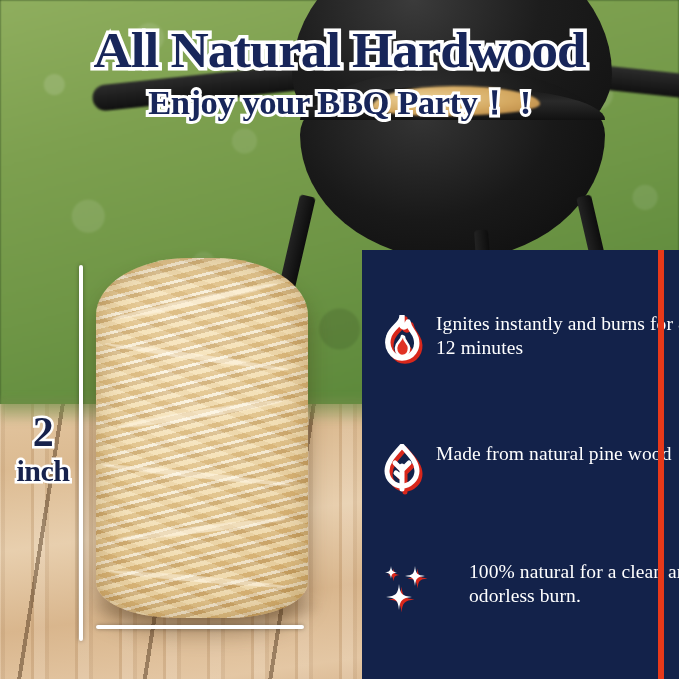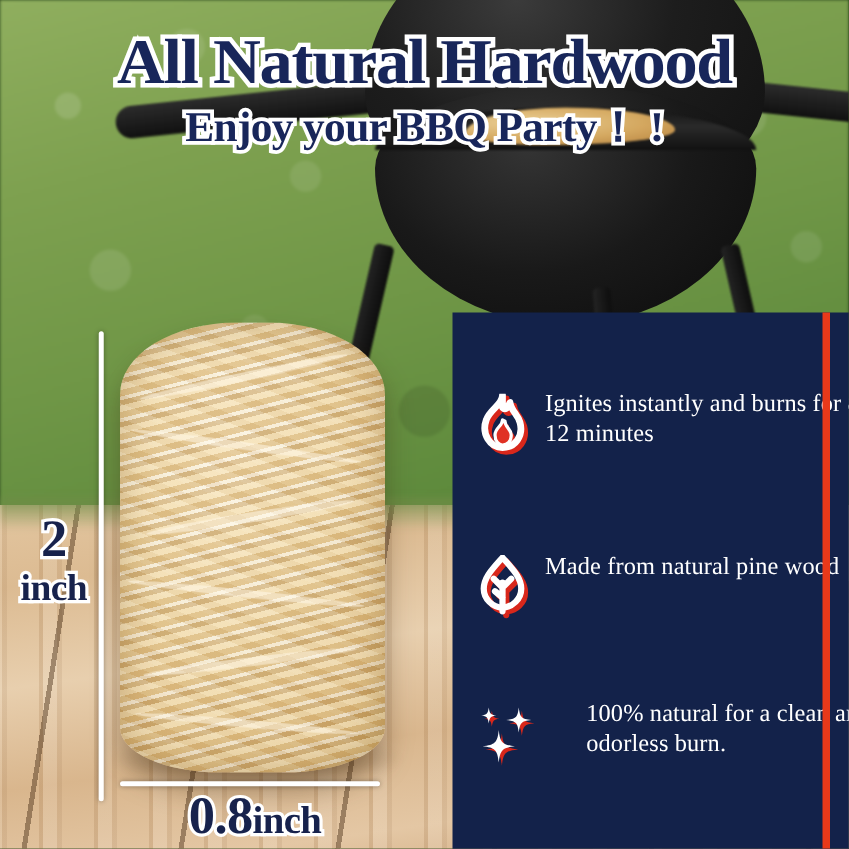--- a/index.html
+++ b/index.html
@@ -222,23 +222,20 @@
   <div class="subhead">Enjoy your BBQ Party！ !</div>
 
   <div class="vline"></div>
   <div class="hline"></div>
 
   <div class="dim dim-h">
     <span class="n">2</span>
     <span class="u">inch</span>
   </div>
 
-  <div class="dim dim-w">
-    <span class="n">0.8</span><span class="u">inch</span>
-  </div>
 
   <div class="panel">
 
     <div class="feature f1">
       <div class="ficon">
         <svg width="44" height="50" viewBox="0 0 44 50">
           <g transform="translate(3,3)">
             <path d="M19 1 C19 9 9 12 6 21 C2 32 9 43 19 43 C29 43 36 34 33 23 C31 16 26 14 25 7 C23 12 21 13 19 11 Z" fill="none" stroke="#d8271b" stroke-width="5.4" stroke-linejoin="round"></path>
             <path d="M19 21 C19 26 13 27 13 33 C13 38 16 41 19 41 C23 41 26 38 26 33 C26 28 21 27 21 22 Z" fill="#d8271b"></path>
           </g>

